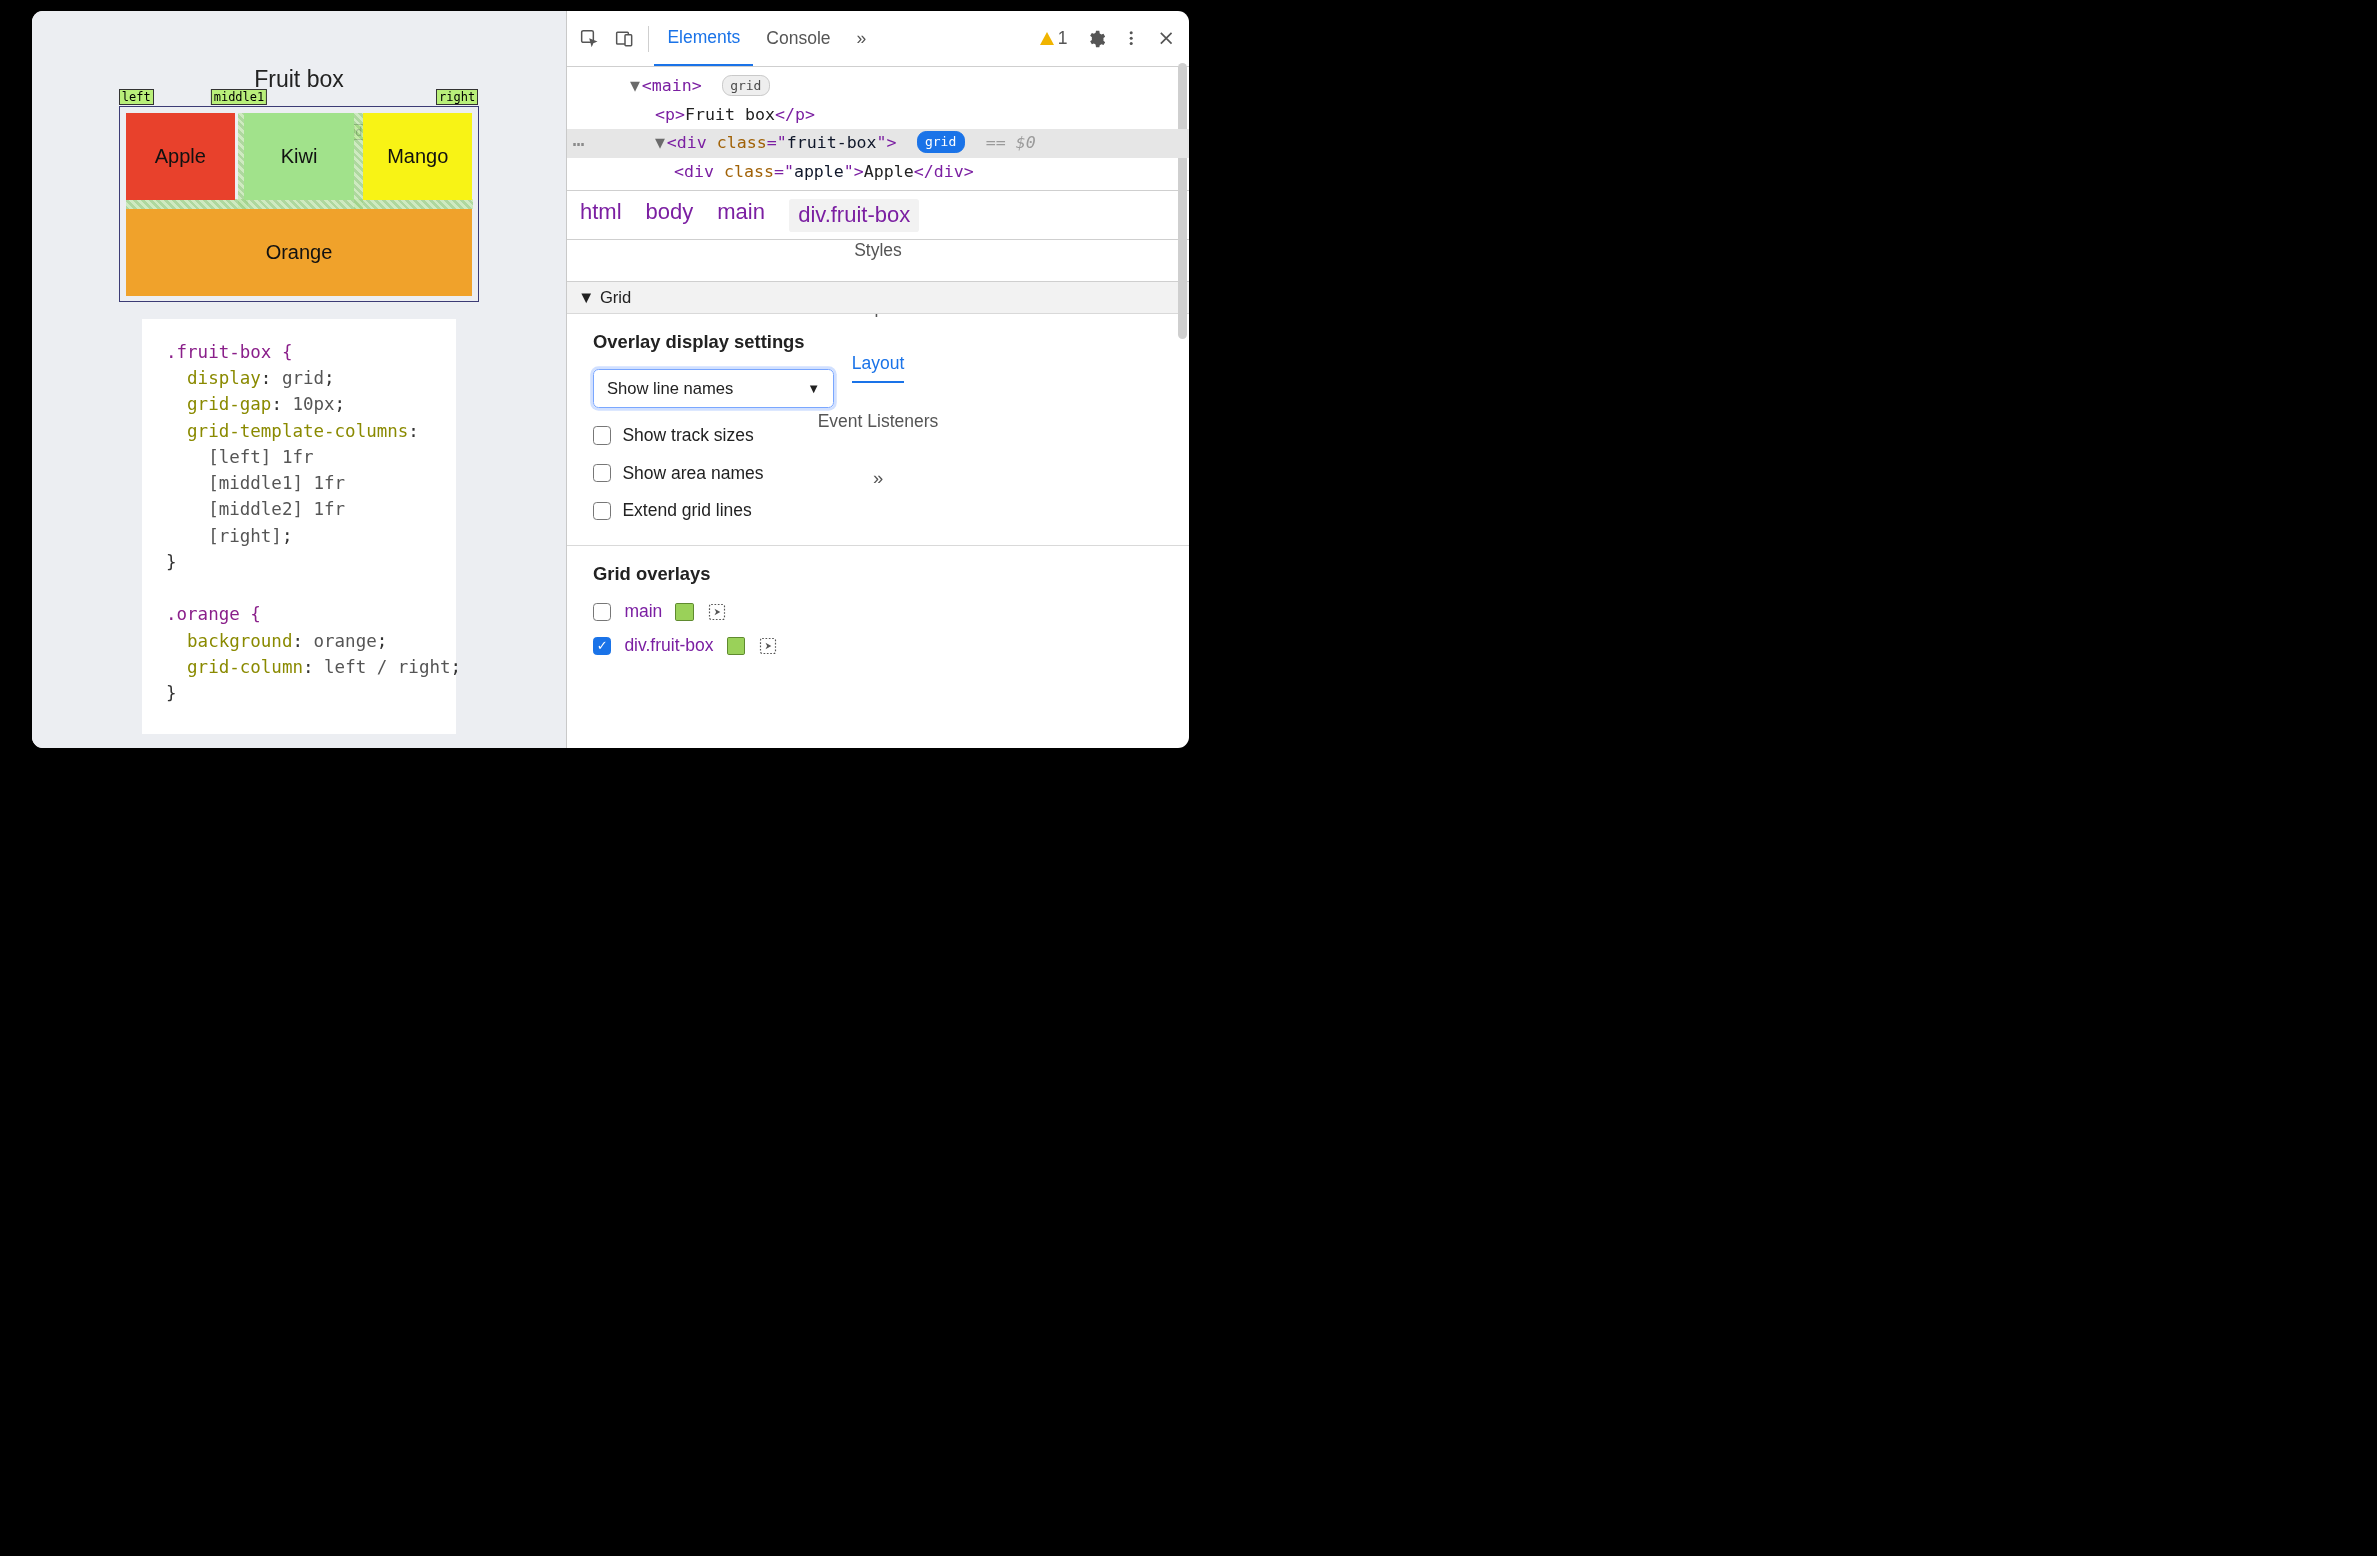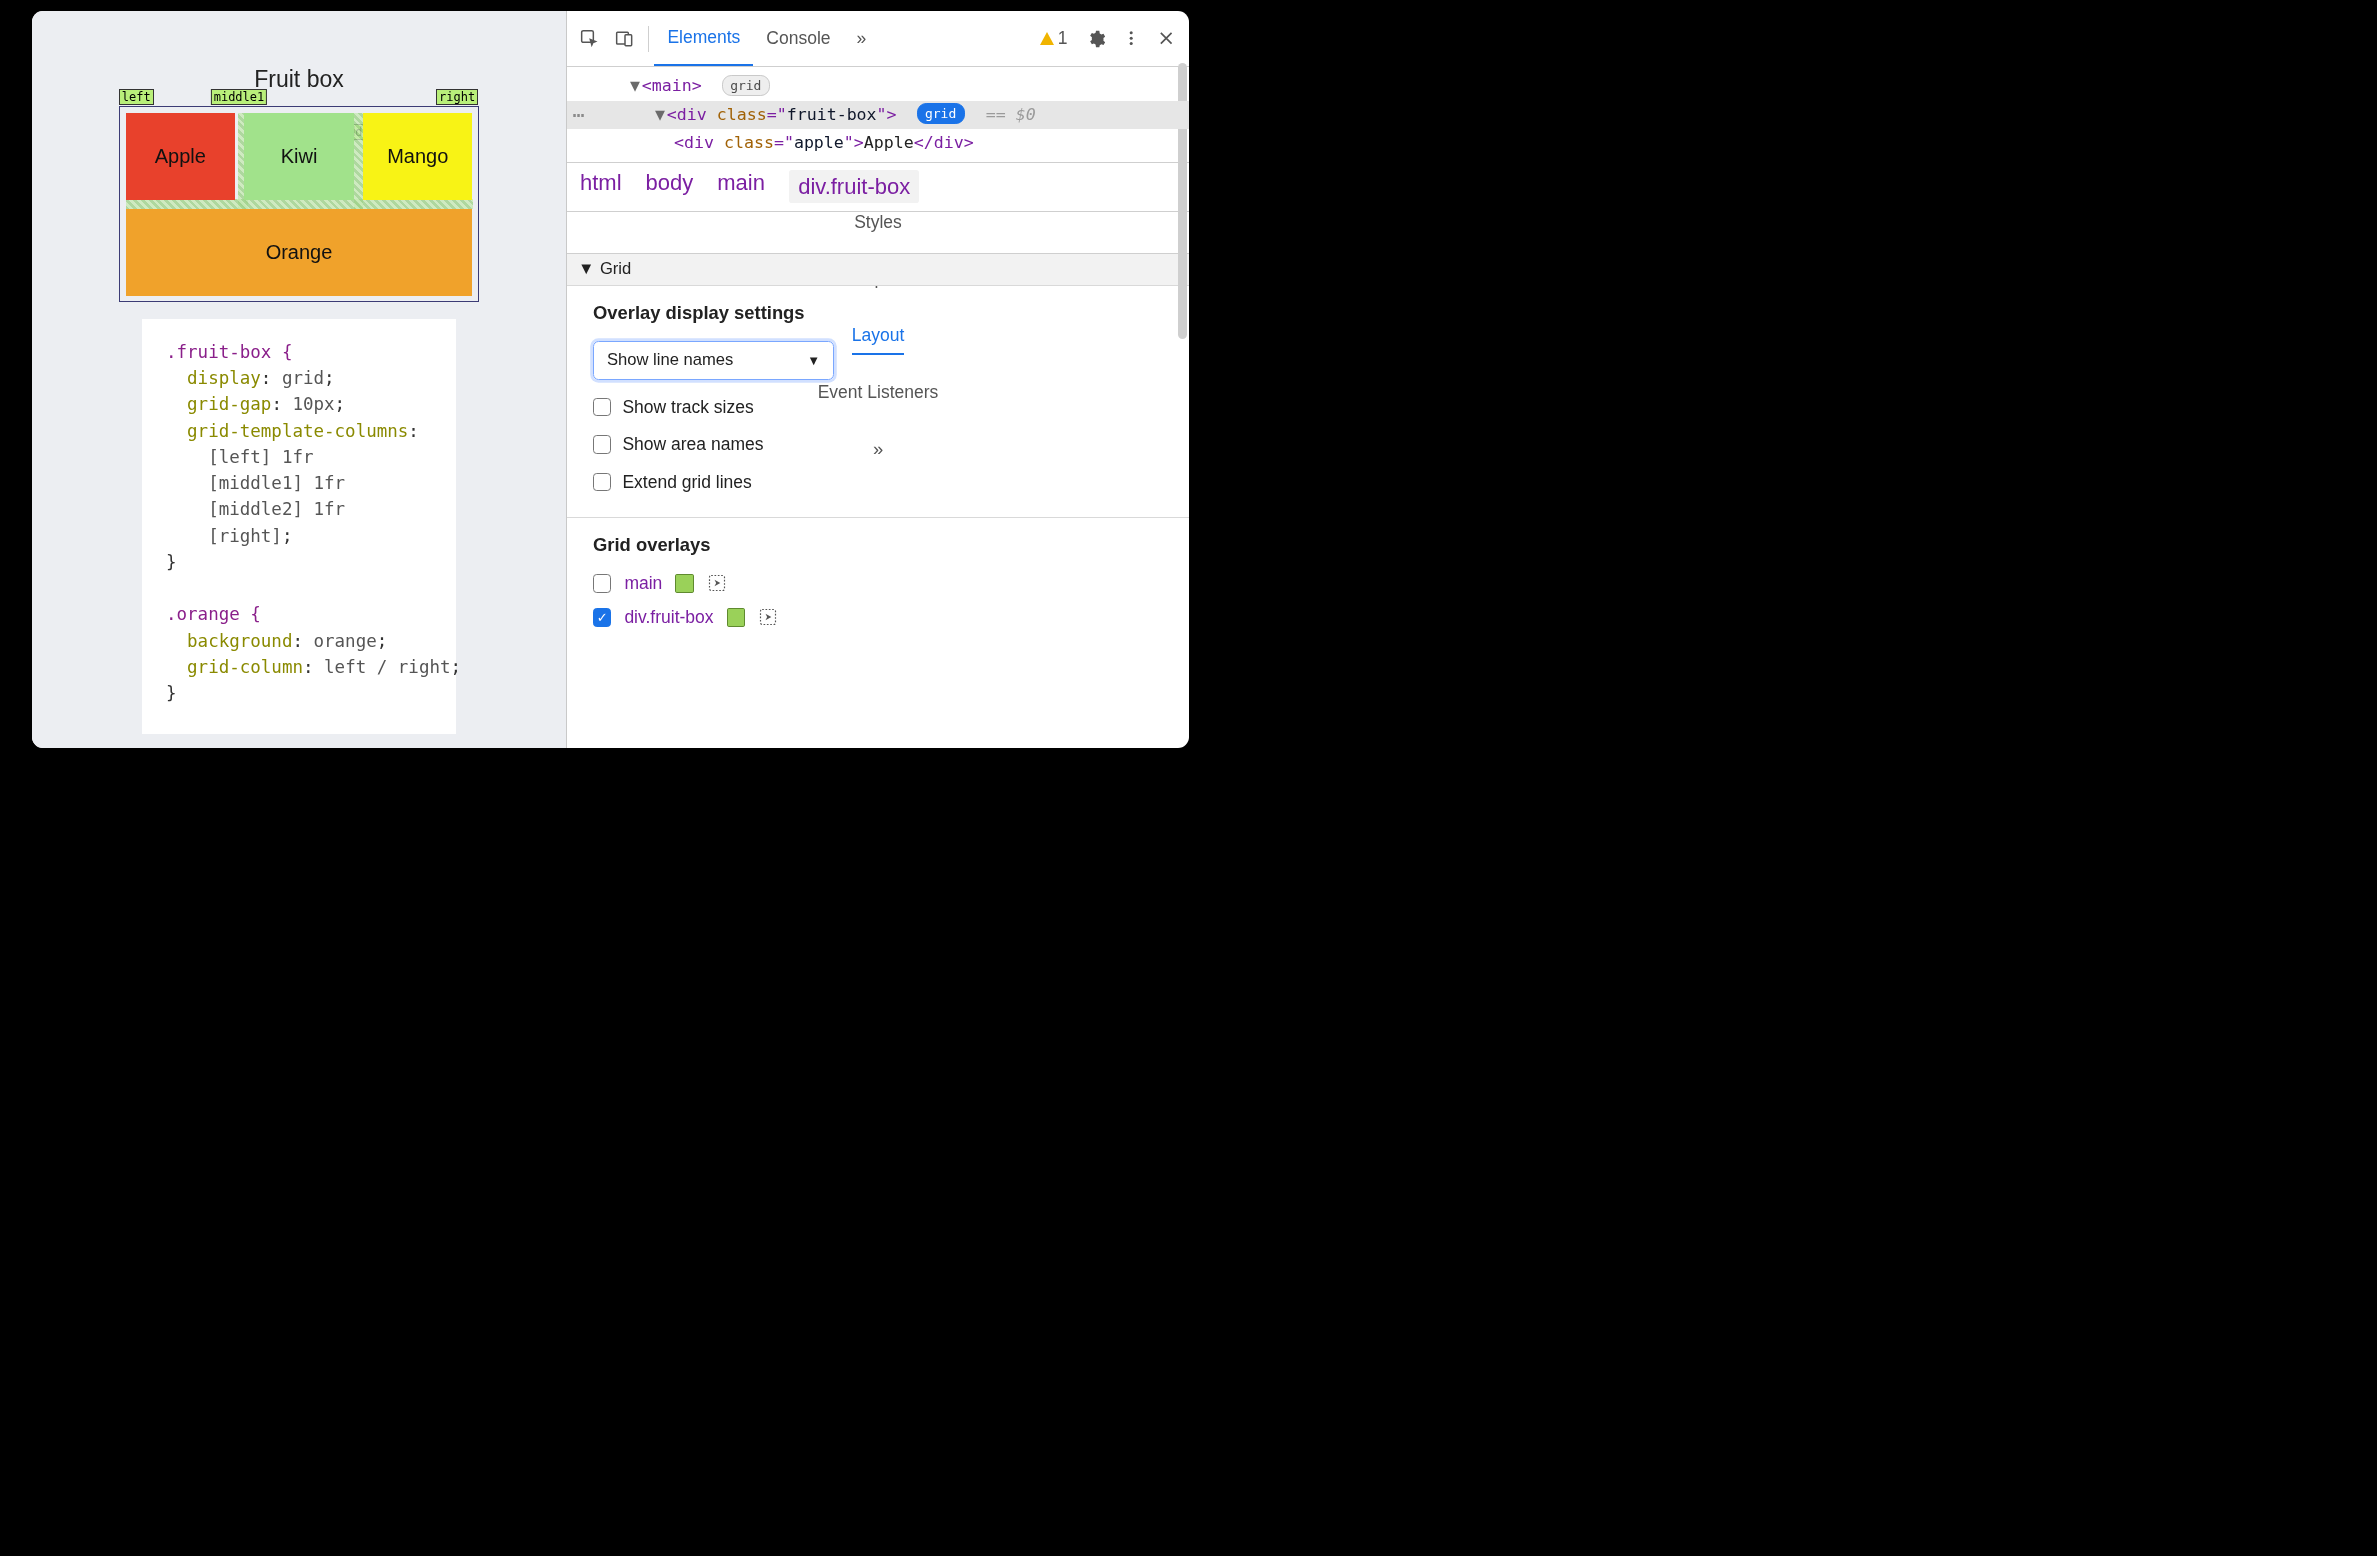--- a/index.html
+++ b/index.html
@@ -355,20 +355,23 @@
         <svg width="18.4" height="18.4" viewBox="0 0 24 24" stroke="#555" stroke-width="2.2">
             <path d="M5 5 L19 19 M19 5 L5 19"></path>
           </svg>
       </div>
     </div>
 
     <div class="dom-tree">
       <div class="dom-row">
         <span class="disclosure">▼</span><span class="t-tag">&lt;main&gt;</span>&nbsp;&nbsp;<span class="grid-pill">grid</span>
       </div>
+      <div class="dom-row indent2">
+        <span class="t-tag">&lt;p&gt;</span><span class="t-text">Fruit box</span><span class="t-tag">&lt;/p&gt;</span>
+      </div>
       <div class="dom-row indent2 selected">
         <span class="dom-dots">⋯</span>
         <span class="disclosure">▼</span><span class="t-tag">&lt;div </span><span class="t-attr">class</span><span class="t-tag">="</span><span class="t-str">fruit-box</span><span class="t-tag">"&gt;</span>&nbsp;&nbsp;<span class="grid-pill active">grid</span>
       </div>
       <div class="dom-row indent3">
         <span class="t-tag">&lt;div </span><span class="t-attr">class</span><span class="t-tag">="</span><span class="t-str">apple</span><span class="t-tag">"&gt;</span><span class="t-text">Apple</span><span class="t-tag">&lt;/div&gt;</span>
       </div>
     </div>
 
     <div class="crumbs">

